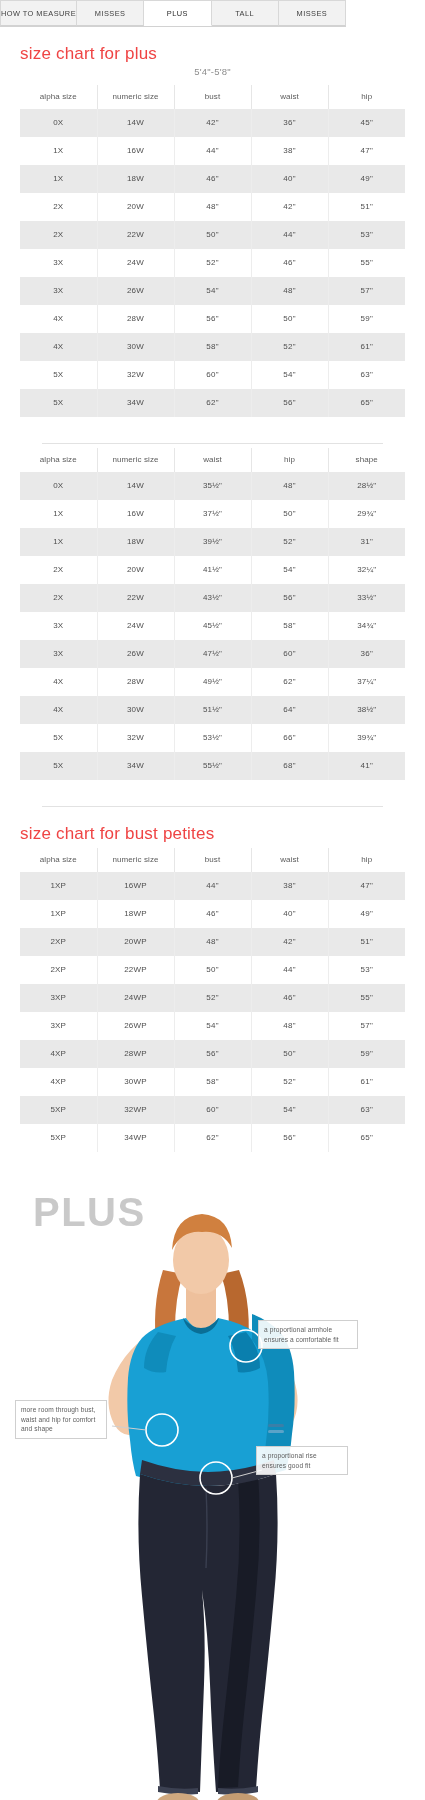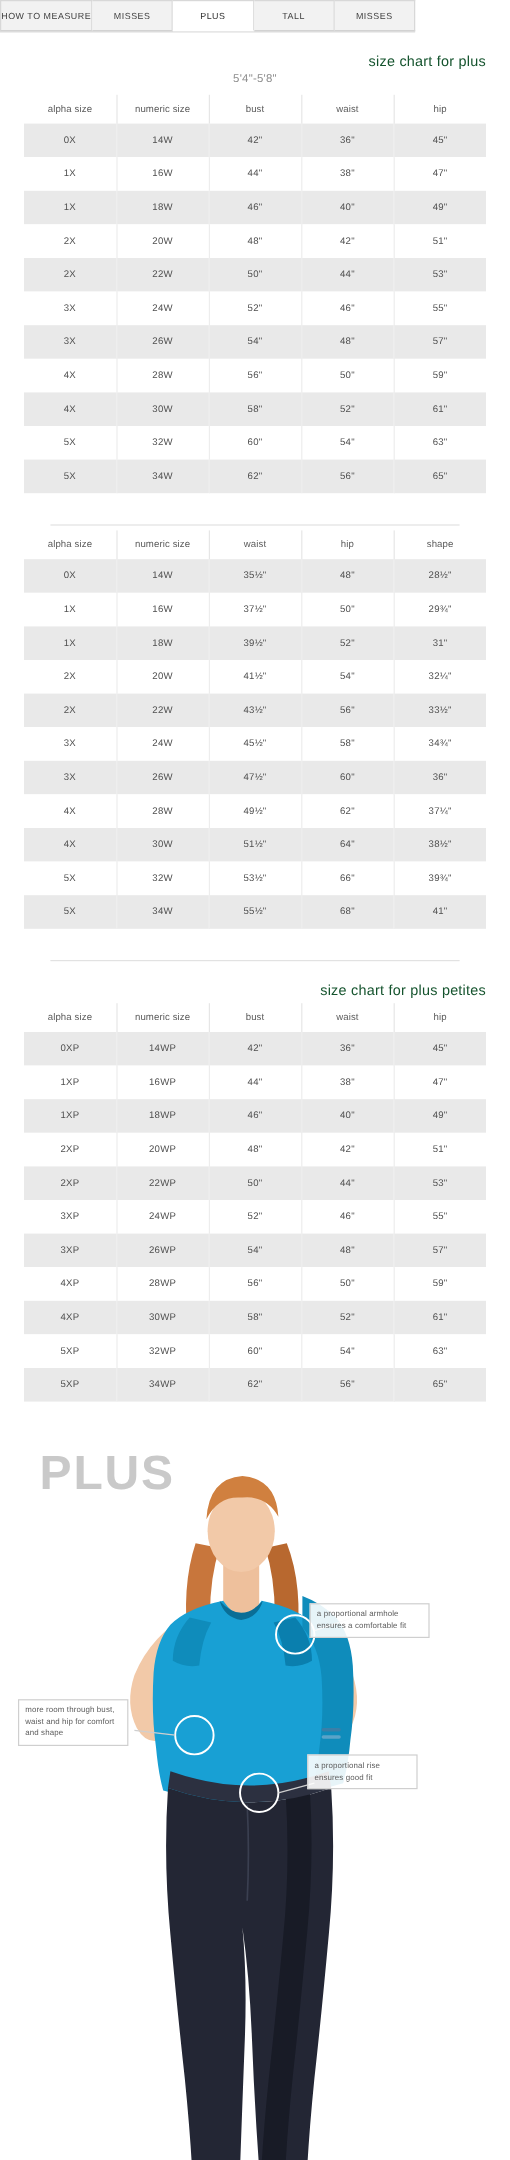--- a/index.html
+++ b/index.html
@@ -44,23 +44,23 @@
   }
 
   
   .section { padding: 0 20px; }
   .divider {
     height: 1px;
     background: #e2e2e2;
     margin: 26px 42px 0 42px;
   }
   .chart-title {
-    text-align: right;
-    font-size: 12px;
-    color: #14532d;
+    text-align: left;
+    font-size: 17px;
+    color: #ef4444;
     font-weight: 400;
     letter-spacing: 0.2px;
     margin: 17px 0 2px 0;
   }
   .chart-sub {
     text-align: center;
     font-size: 9.5px;
     color: #8d8d8d;
     margin: 0 0 8px 0;
     letter-spacing: 0.2px;
@@ -325,40 +325,33 @@
             <td>55½"</td>
             <td>68"</td>
             <td>41"</td>
           </tr>
         </tbody>
     </table>
   </div>
 
   <div class="divider"></div>
   <div class="section">
-    <div class="chart-title">size chart for plus petites</div>
+    <div class="chart-title">size chart for bust petites</div>
     <table class="size-table">
       <thead>
         <tr>
           <th>alpha size</th>
           <th>numeric size</th>
           <th>bust</th>
           <th>waist</th>
           <th>hip</th>
         </tr>
       </thead>
       <tbody>
           <tr>
-            <td>0XP</td>
-            <td>14WP</td>
-            <td>42"</td>
-            <td>36"</td>
-            <td>45"</td>
-          </tr>
-          <tr>
             <td>1XP</td>
             <td>16WP</td>
             <td>44"</td>
             <td>38"</td>
             <td>47"</td>
           </tr>
           <tr>
             <td>1XP</td>
             <td>18WP</td>
             <td>46"</td>

